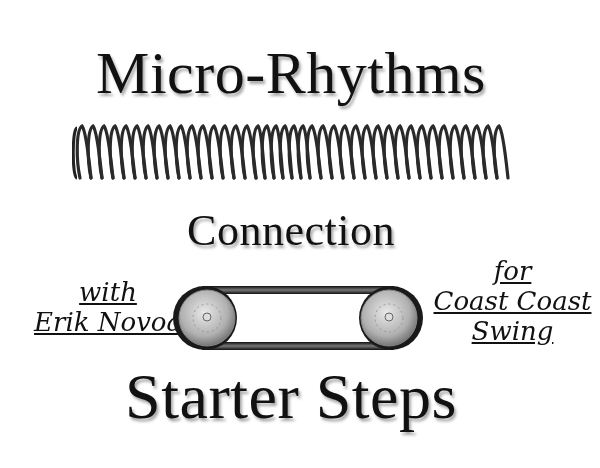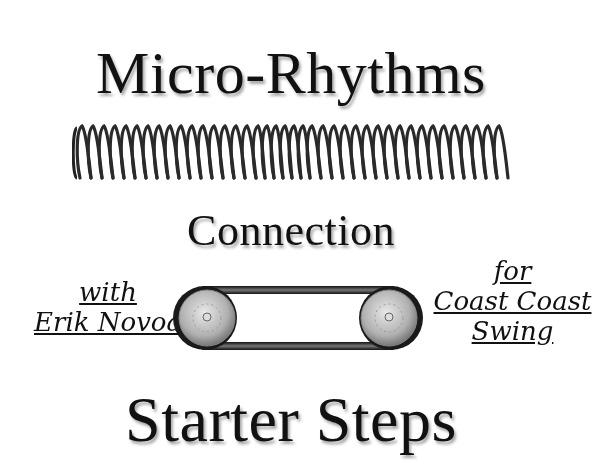--- a/index.html
+++ b/index.html
@@ -6,21 +6,21 @@
   body { width:600px; height:468px; background:#ffffff; position:relative; overflow:hidden; }
   .title {
     position:absolute; left:0; width:582px; text-align:center;
     font-family:"Liberation Serif", "DejaVu Serif", serif;
     color:#111;
     text-shadow: 2px 3px 3px rgba(0,0,0,0.35), 0 -1px 0 rgba(255,255,255,0.4);
     letter-spacing:0.5px;
   }
   .t1 { top:38px; font-size:60px; line-height:70px; }
   .t2 { top:196px; font-size:44px; line-height:70px; }
-  .t3 { top:360px; font-size:64px; line-height:74px;margin-top:23px; }
+  .t3 { top:360px; font-size:64px; line-height:74px; }
   .spring { position:absolute; left:72px; top:120px; width:450px; height:66px; }
   .script {
     position:absolute; font-family:"DejaVu Serif", serif; font-style:italic;
     color:#111; font-size:26px; line-height:30px; text-align:center;text-decoration:underline;
   }
   .with { left:18px; top:277px; width:180px; }
   .forwcs { left:430px; top:256px; width:165px; }
   .belt { position:absolute; left:172px; top:285px; width:252px; height:66px; }
 </style>
 </head>

